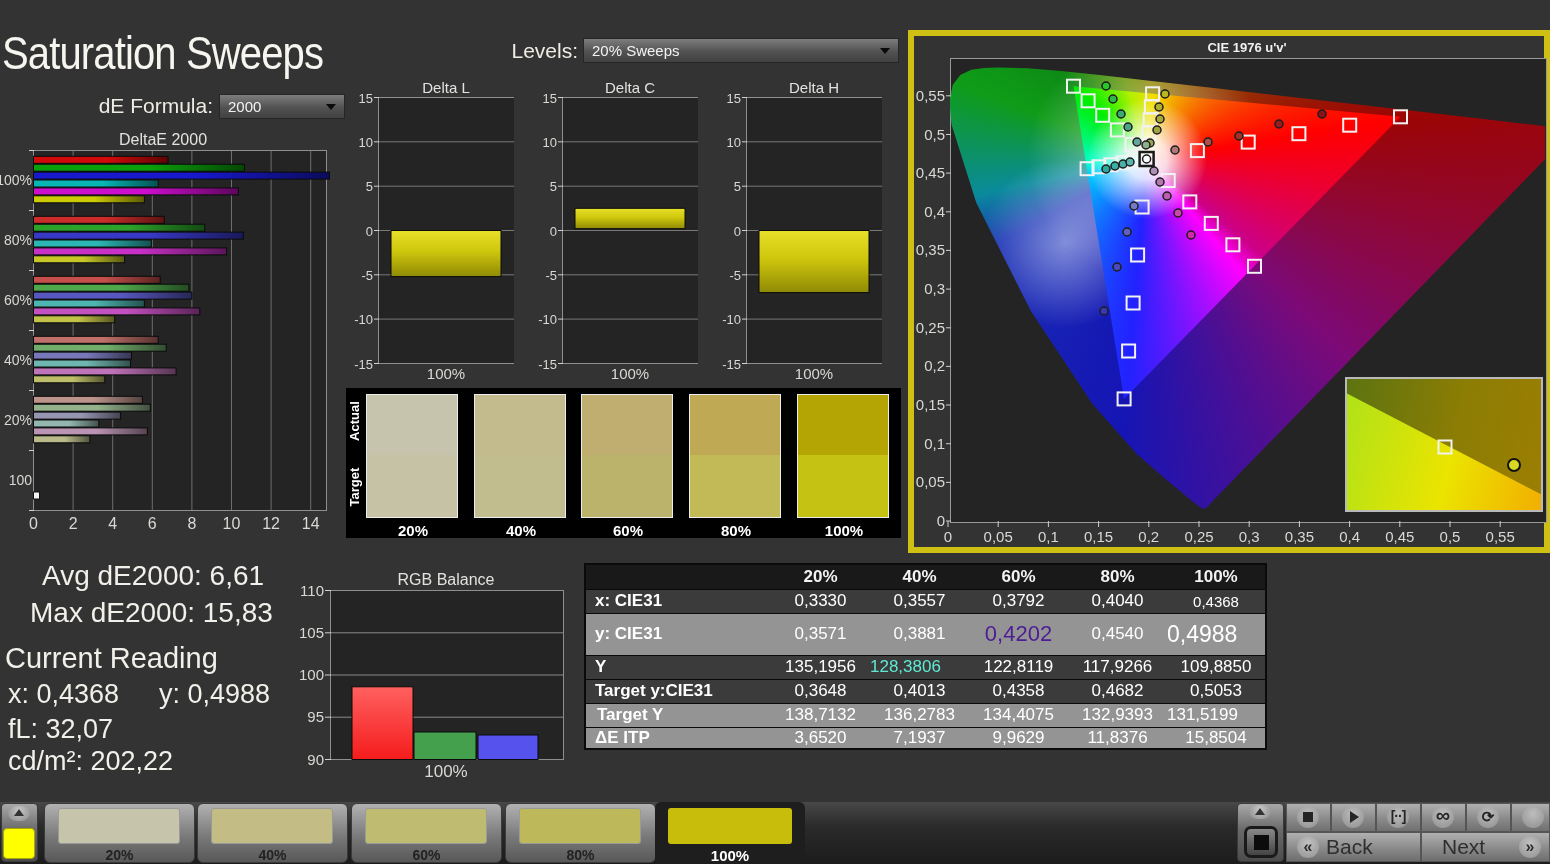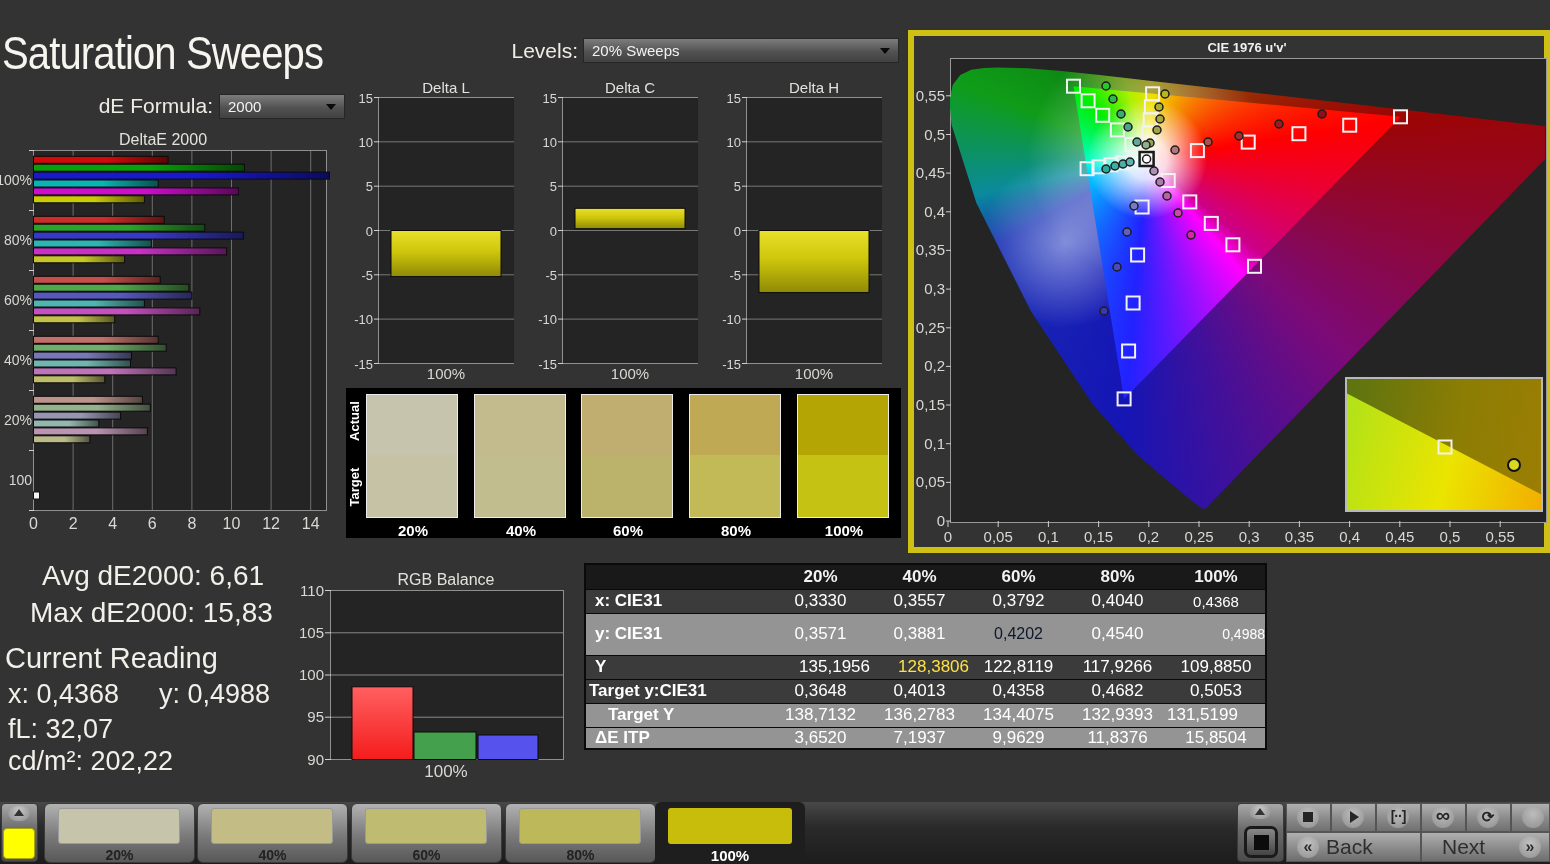--- a/index.html
+++ b/index.html
@@ -519,42 +519,42 @@
 <td style="text-align:center;color:#fff;font-size:17px">0,3330</td>
 <td style="text-align:center;color:#fff;font-size:17px">0,3557</td>
 <td style="text-align:center;color:#fff;font-size:17px">0,3792</td>
 <td style="text-align:center;color:#fff;font-size:17px">0,4040</td>
 <td style="text-align:center;color:#fff;font-size:15px">0,4368</td>
 </tr>
 <tr style="background:#949494;height:42px;border-top:1px solid #0a0a0a">
 <td style="padding-left:9px;font-weight:bold;color:#fff;font-size:17px;white-space:nowrap">y: CIE31</td>
 <td style="text-align:center;color:#fff;font-size:17px">0,3571</td>
 <td style="text-align:center;color:#fff;font-size:17px">0,3881</td>
-<td style="text-align:center;color:#0f172a;font-size:16px">0,4202</td>
+<td style="text-align:center;color:#4c1d95;font-size:22px">0,4202</td>
 <td style="text-align:center;color:#fff;font-size:17px">0,4540</td>
-<td style="text-align:right;color:#fff;font-size:14px">0,4988</td>
+<td style="text-align:left;color:#fff;font-size:23px">0,4988</td>
 </tr>
 <tr style="background:#3b3b3b;height:24px;border-top:1px solid #0a0a0a">
 <td style="padding-left:9px;font-weight:bold;color:#fff;font-size:17px;white-space:nowrap">Y</td>
-<td style="text-align:right;color:#fff;font-size:17px">135,1956</td>
-<td style="text-align:right;color:#fde047;font-size:17px">128,3806</td>
+<td style="text-align:center;color:#fff;font-size:17px">135,1956</td>
+<td style="text-align:left;color:#5eead4;font-size:17px">128,3806</td>
 <td style="text-align:center;color:#fff;font-size:17px">122,8119</td>
 <td style="text-align:center;color:#fff;font-size:17px">117,9266</td>
 <td style="text-align:center;color:#fff;font-size:17px">109,8850</td>
 </tr>
 <tr style="background:#3b3b3b;height:24px;border-top:1px solid #0a0a0a">
-<td style="padding-left:3px;font-weight:bold;color:#fff;font-size:17px;white-space:nowrap">Target y:CIE31</td>
+<td style="padding-left:9px;font-weight:bold;color:#fff;font-size:17px;white-space:nowrap">Target y:CIE31</td>
 <td style="text-align:center;color:#fff;font-size:17px">0,3648</td>
 <td style="text-align:center;color:#fff;font-size:17px">0,4013</td>
 <td style="text-align:center;color:#fff;font-size:17px">0,4358</td>
 <td style="text-align:center;color:#fff;font-size:17px">0,4682</td>
 <td style="text-align:center;color:#fff;font-size:17px">0,5053</td>
 </tr>
 <tr style="background:#949494;height:24px;border-top:1px solid #0a0a0a">
-<td style="padding-left:22px;font-weight:bold;color:#fff;font-size:17px;white-space:nowrap">Target Y</td>
+<td style="padding-left:11px;font-weight:bold;color:#fff;font-size:17px;white-space:nowrap">Target Y</td>
 <td style="text-align:center;color:#fff;font-size:17px">138,7132</td>
 <td style="text-align:center;color:#fff;font-size:17px">136,2783</td>
 <td style="text-align:center;color:#fff;font-size:17px">134,4075</td>
 <td style="text-align:center;color:#fff;font-size:17px">132,9393</td>
 <td style="text-align:left;color:#fff;font-size:17px">131,5199</td>
 </tr>
 <tr style="background:#949494;height:20px;border-top:1px solid #0a0a0a">
 <td style="padding-left:9px;font-weight:bold;color:#fff;font-size:17px;white-space:nowrap">ΔE ITP</td>
 <td style="text-align:center;color:#fff;font-size:17px">3,6520</td>
 <td style="text-align:center;color:#fff;font-size:17px">7,1937</td>

